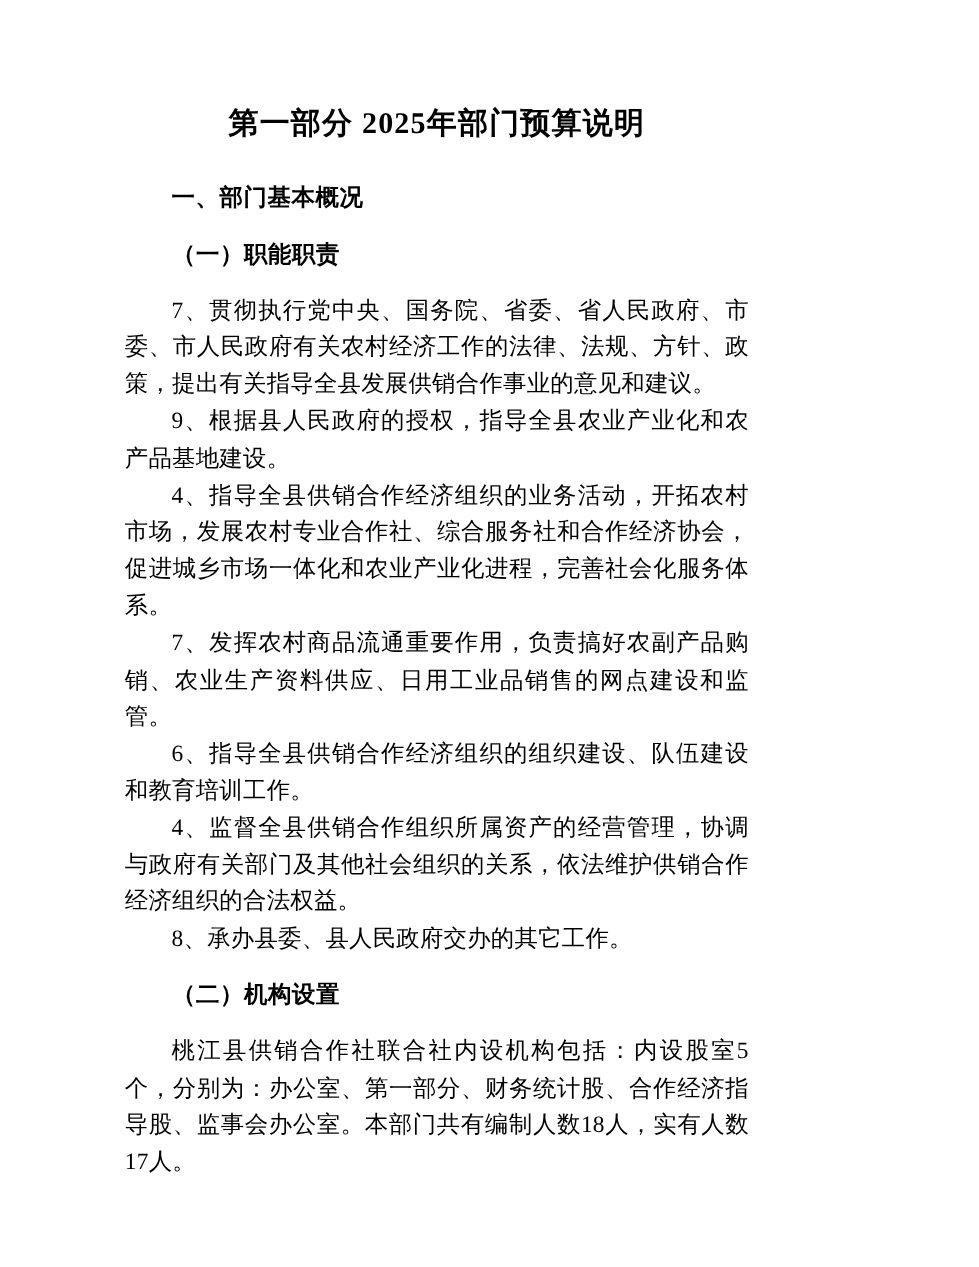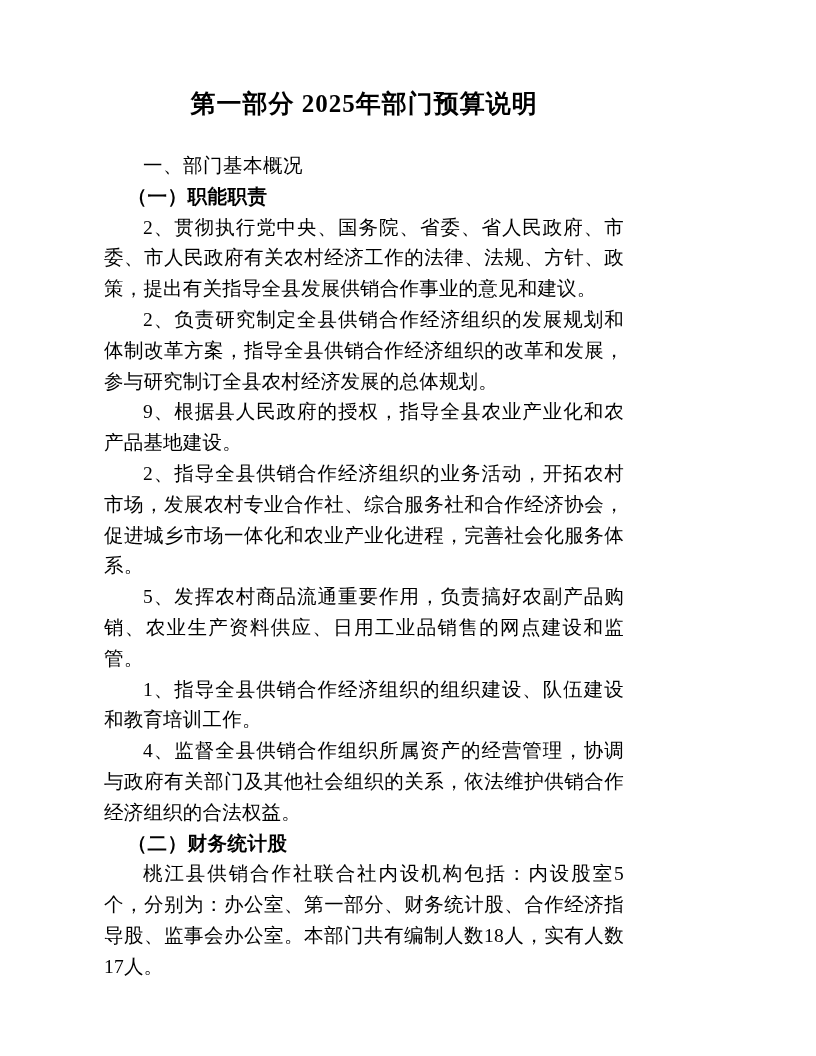--- a/index.html
+++ b/index.html
@@ -24,31 +24,31 @@
   .doc-title {
     text-align: center;
     font-size: 25px;
     font-weight: bold;
     letter-spacing: 1px;
     margin: 0 0 30px 0;
     line-height: 1.4;
   }
   .heading-1 {
     font-size: 19.5px;
-    font-weight: normal;
+    font-weight: bold;
     line-height: 1.58;
     margin: 0;
     text-indent: 2em;
     letter-spacing: 0.5px;
   }
   .heading-2 {
     font-size: 19.5px;
     font-weight: bold;
     line-height: 1.58;
-    margin: 0;
+    margin: 16px;
     text-indent: 1.2em;
     letter-spacing: 0.5px;
   }
   .para {
     font-size: 19.5px;
     line-height: 1.58;
     margin: 0;
     text-indent: 2em;
     text-align: justify;
     text-justify: inter-ideograph;
@@ -62,28 +62,28 @@
 <body>
 
 <div class="page">
 
   <h1 class="doc-title">第一部分  2025年部门预算说明</h1>
 
   <div class="body-block">
     <p class="heading-1">一、部门基本概况</p>
     <p class="heading-2">（一）职能职责</p>
 
-    <p class="para">2、贯彻执行党中央、国务院、省委、省人民政府、市委、市人民政府有关农村经济工作的法律、法规、方针、政策，提出有关指导全县发展供销合作事业的意见和建议。</p>
-    <p class="para">2、负责研究制定全县供销合作经济组织的发展规划和体制改革方案，指导全县供销合作经济组织的改革和发展，参与研究制订全县农村经济发展的总体规划。</p>
+    <p class="para">7、贯彻执行党中央、国务院、省委、省人民政府、市委、市人民政府有关农村经济工作的法律、法规、方针、政策，提出有关指导全县发展供销合作事业的意见和建议。</p>
     <p class="para">9、根据县人民政府的授权，指导全县农业产业化和农产品基地建设。</p>
-    <p class="para">2、指导全县供销合作经济组织的业务活动，开拓农村市场，发展农村专业合作社、综合服务社和合作经济协会，促进城乡市场一体化和农业产业化进程，完善社会化服务体系。</p>
-    <p class="para">5、发挥农村商品流通重要作用，负责搞好农副产品购销、农业生产资料供应、日用工业品销售的网点建设和监管。</p>
-    <p class="para">1、指导全县供销合作经济组织的组织建设、队伍建设和教育培训工作。</p>
+    <p class="para">4、指导全县供销合作经济组织的业务活动，开拓农村市场，发展农村专业合作社、综合服务社和合作经济协会，促进城乡市场一体化和农业产业化进程，完善社会化服务体系。</p>
+    <p class="para">7、发挥农村商品流通重要作用，负责搞好农副产品购销、农业生产资料供应、日用工业品销售的网点建设和监管。</p>
+    <p class="para">6、指导全县供销合作经济组织的组织建设、队伍建设和教育培训工作。</p>
     <p class="para">4、监督全县供销合作组织所属资产的经营管理，协调与政府有关部门及其他社会组织的关系，依法维护供销合作经济组织的合法权益。</p>
+    <p class="para">8、承办县委、县人民政府交办的其它工作。</p>
   </div>
 
   <div>
-    <p class="heading-2">（二）财务统计股</p>
+    <p class="heading-2">（二）机构设置</p>
     <p class="para">桃江县供销合作社联合社内设机构包括：内设股室5个，分别为：办公室、第一部分、财务统计股、合作经济指导股、监事会办公室。本部门共有编制人数18人，实有人数17人。</p>
   </div>
 
 
 </div>
 
 </body></html>

